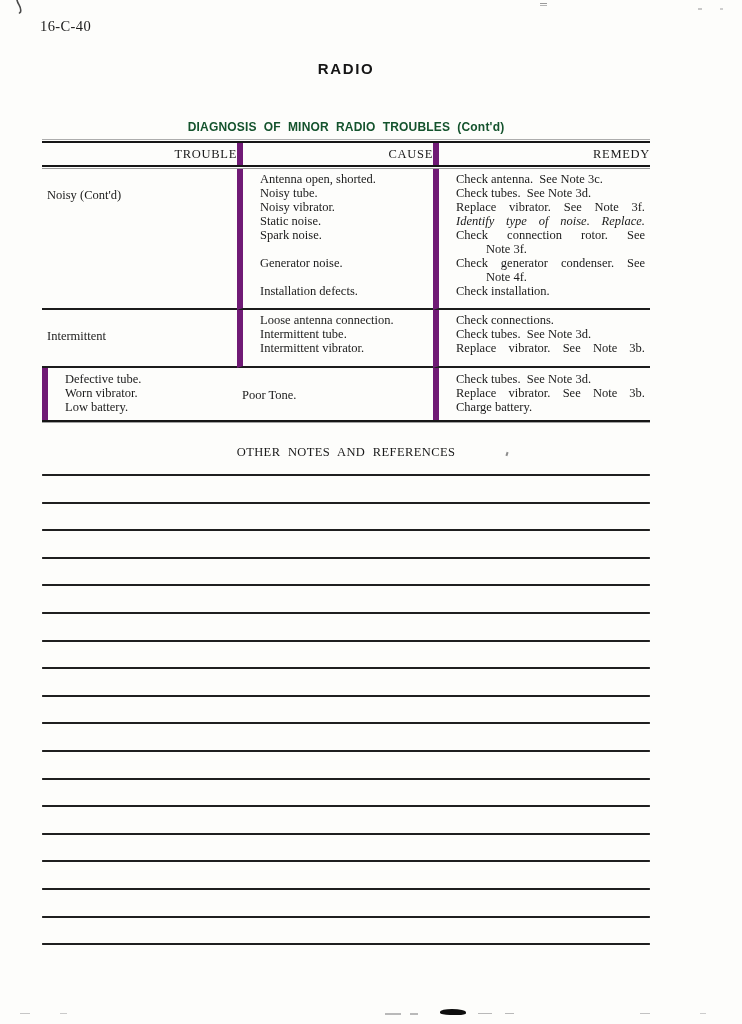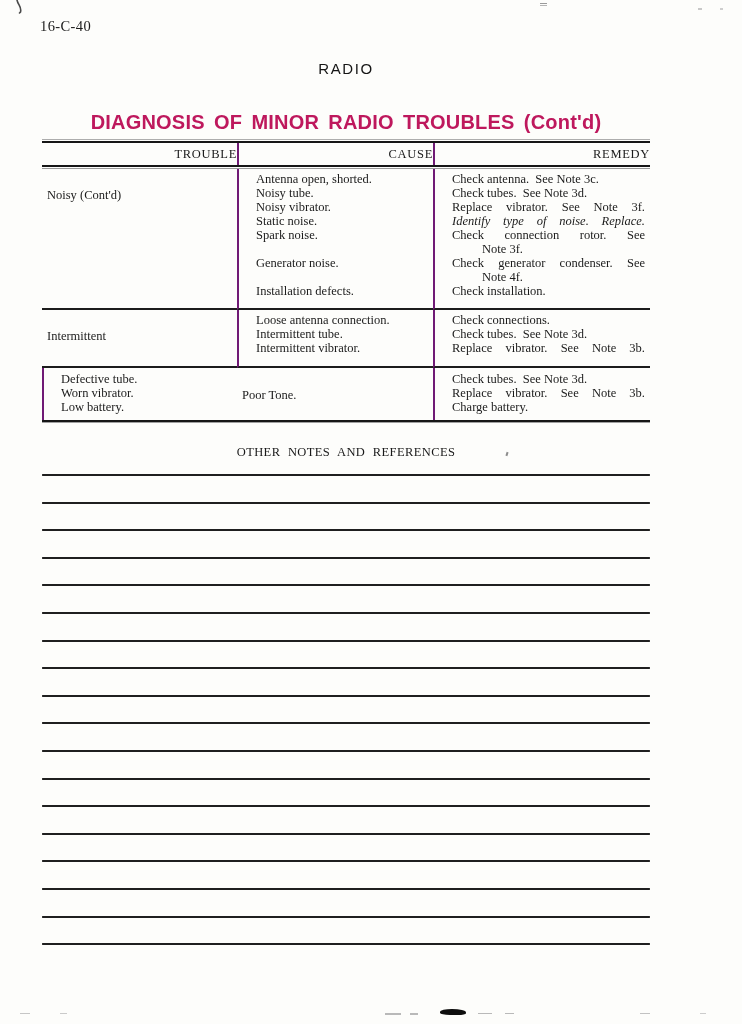--- a/index.html
+++ b/index.html
@@ -9,40 +9,40 @@
     font-family:"Liberation Serif", serif; color:#1b1b1b;
   }
   
   .page-number{
     position:absolute; left:40px; top:18px;
     font-size:14.5px; letter-spacing:.4px;
   }
   .content-center{ position:absolute; left:42px; width:608px; text-align:center; }
   .section-title{
     top:60px; font-family:"Liberation Sans", sans-serif;
-    font-weight:normal; font-size:15px; letter-spacing:1.6px; color:#151515;
+    font-weight:bold; font-size:15px; letter-spacing:1.6px; color:#151515;
   }
   .table-title{
-    top:111px; font-family:"Liberation Sans", sans-serif;
-    font-weight:bold; font-size:20px; letter-spacing:.2px; word-spacing:3.5px; color:#be185d;
+    top:120px; font-family:"Liberation Sans", sans-serif;
+    font-weight:bold; font-size:12px; letter-spacing:.2px; word-spacing:3.5px; color:#14532d;
   }
   
   .diag-table{ position:absolute; left:42px; top:139px; width:608px; }
   .rule-top   { height:4px; background:linear-gradient(to bottom,#adadad 0 1px,#fdfdfb 1px 2px,#161616 2px 4px); }
   .rule-mid   { height:4px; background:linear-gradient(to bottom,#161616 0 2px,#fdfdfb 2px 3px,#9a9a9a 3px 4px); }
   .rule-bottom{ height:3px; background:linear-gradient(to bottom,#161616 0 2px,#a0a0a0 2px 3px); }
   .tgrid{ display:grid; grid-template-columns:195px 196px 217px; }
   .hcell{
     box-sizing:border-box; height:22px; line-height:22px; text-align:right;
     font-size:12.5px; letter-spacing:.7px; color:#1a1a1a;
   }
   .tcell{
     box-sizing:border-box; font-size:12.5px; line-height:14px; color:#1a1a1a;
   }
-  .vline{ border-left:2px solid #701a75; }
+  .vline{ border-left:6px solid #701a75; }
   .row-sep{ border-bottom:2px solid #1c1c1c; }
   .c-trouble{ padding-left:5px;margin-top:16px; }
   .c-cause  { padding-left:17px; }
   .c-remedy { padding-left:17px; padding-right:5px; }
   .r0 .tcell{ padding-top:3px; padding-bottom:10px; }
   .r1 .tcell{ padding-top:3px; padding-bottom:11px; }
   .r2 .tcell{ padding-top:4px; padding-bottom:6px; }
   .line{ white-space:pre-wrap; }
   .line.italic{ font-style:italic; }
   .line.indent{ margin-left:30px; }

